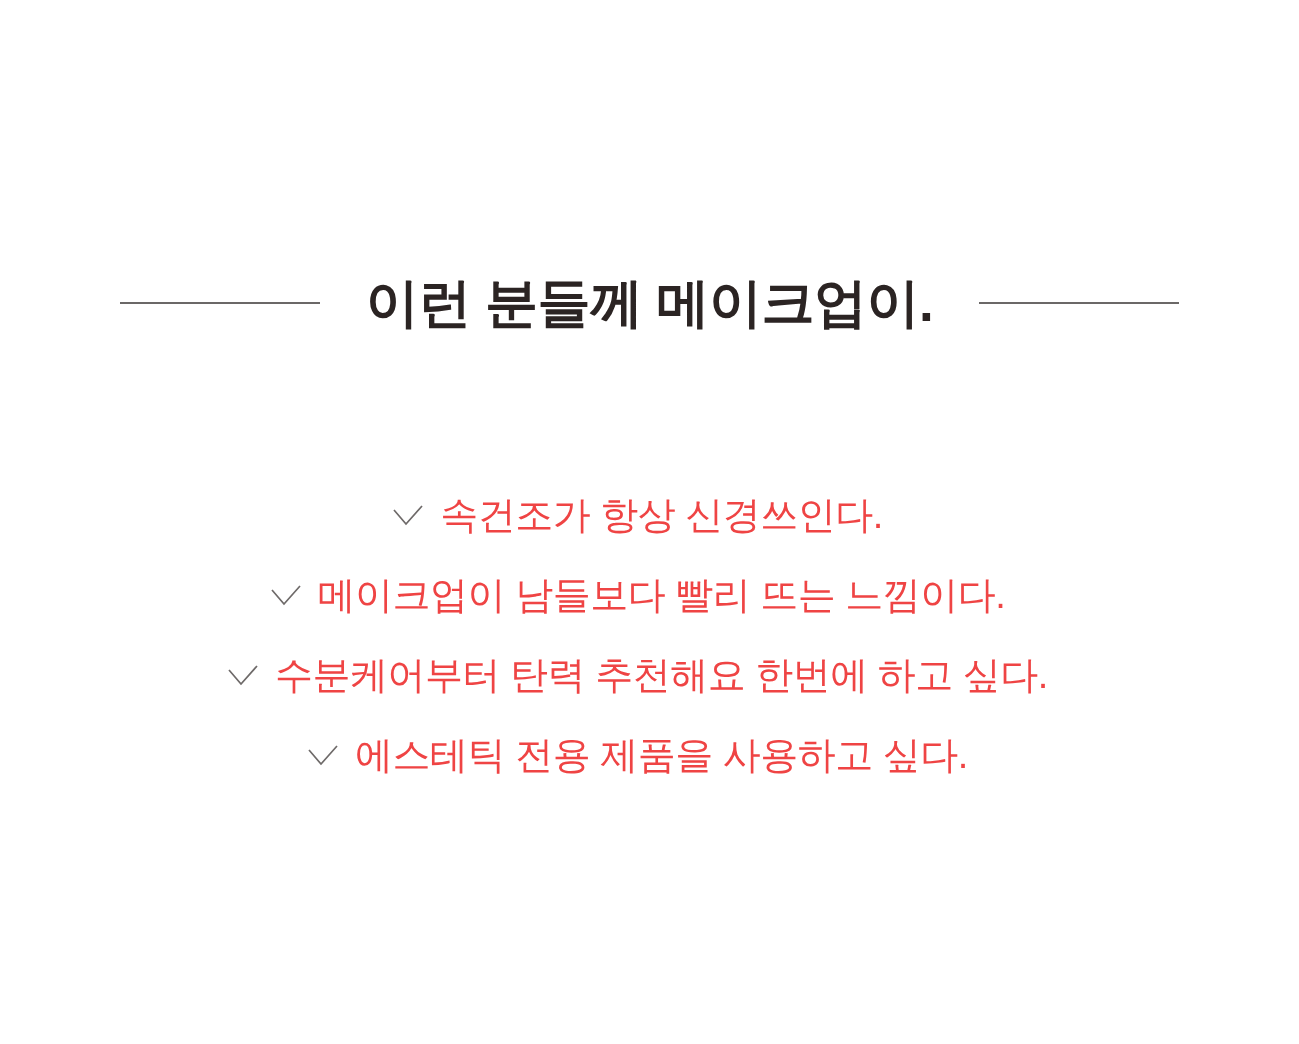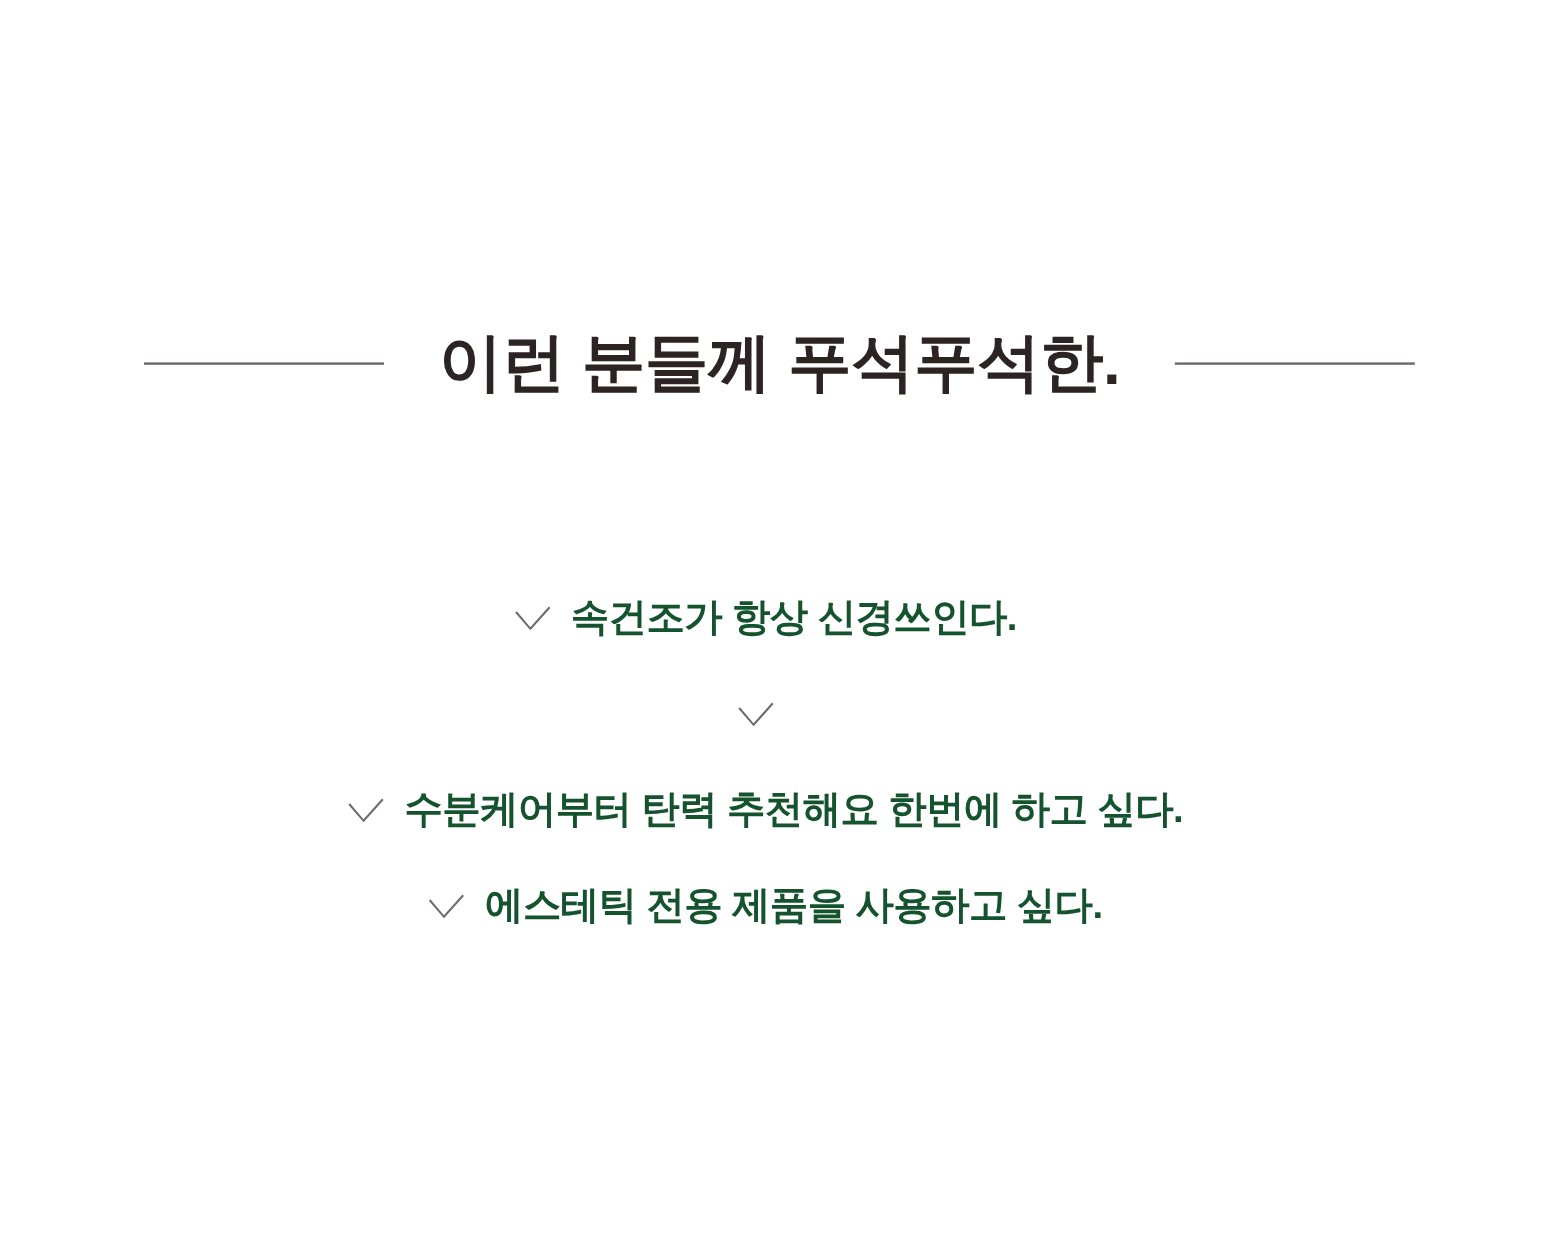--- a/index.html
+++ b/index.html
@@ -54,56 +54,57 @@
   .item:last-child { margin-bottom: 16px; }
   .check {
     width: 32px;
     height: 24px;
     margin-right: 16px;
     flex: 0 0 auto;
     display: inline-block;
   }
   .check svg { display: block; }
   .item-text {
-    font-size: 32px;
-    font-weight: 700;
-    color: #14532d;
+    font-size: 38px;
+    font-weight: 400;
+    color: #ef4444;
     letter-spacing: -0.5px;
     white-space: nowrap;
     line-height: 1.3;
   }
 </style>
 </head>
 <body>
 
 <div class="section">
 
   <div class="title-row">
     <div class="divider"></div>
-    <h1 class="title">이런 분들께 푸석푸석한.</h1>
+    <h1 class="title">이런 분들께 메이크업이.</h1>
     <div class="divider"></div>
   </div>
 
   <div class="list">
 
     <div class="item">
       <span class="check">
         <svg width="32" height="24" viewBox="0 0 32 24">
           <polyline points="2,7 14,21 30,3" fill="none" stroke="#6e6a69" stroke-width="1.7"></polyline>
         </svg>
       </span>
       <span class="item-text">속건조가 항상 신경쓰인다.</span>
     </div>
 
     <div class="item">
       <span class="check">
         <svg width="32" height="24" viewBox="0 0 32 24">
           <polyline points="2,7 14,21 30,3" fill="none" stroke="#6e6a69" stroke-width="1.7"></polyline>
         </svg>
       </span>
+      <span class="item-text">메이크업이 남들보다 빨리 뜨는 느낌이다.</span>
     </div>
 
 
     <div class="item">
       <span class="check">
         <svg width="32" height="24" viewBox="0 0 32 24">
           <polyline points="2,7 14,21 30,3" fill="none" stroke="#6e6a69" stroke-width="1.7"></polyline>
         </svg>
       </span>
       <span class="item-text">수분케어부터 탄력 추천해요 한번에 하고 싶다.</span>

